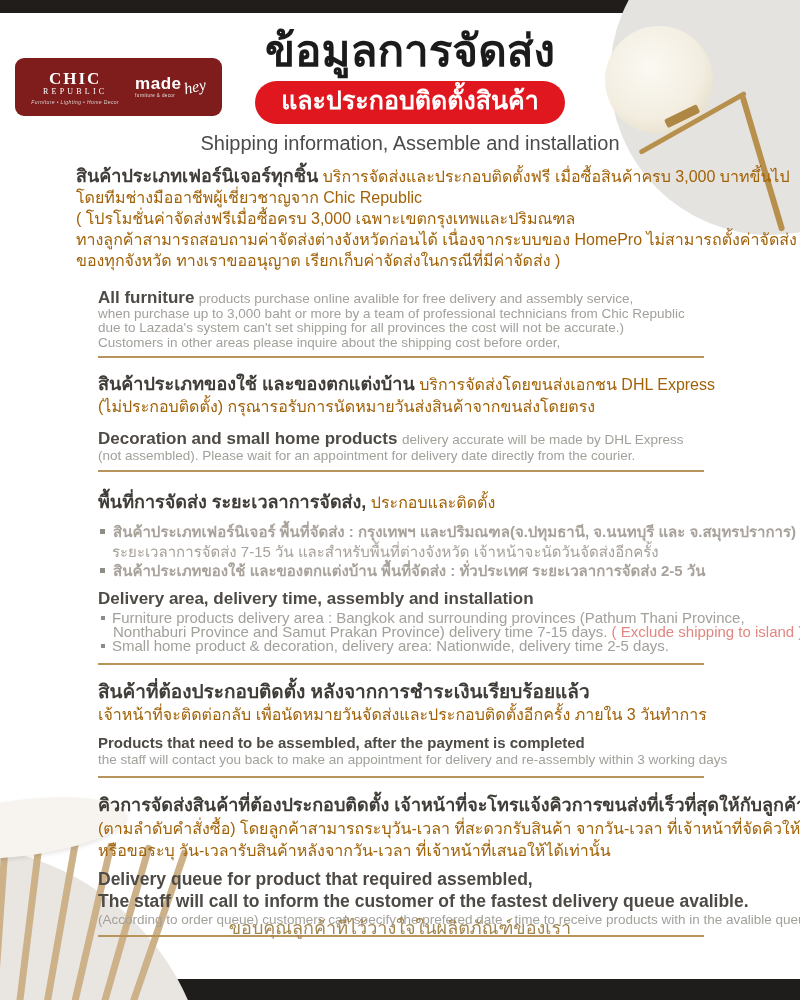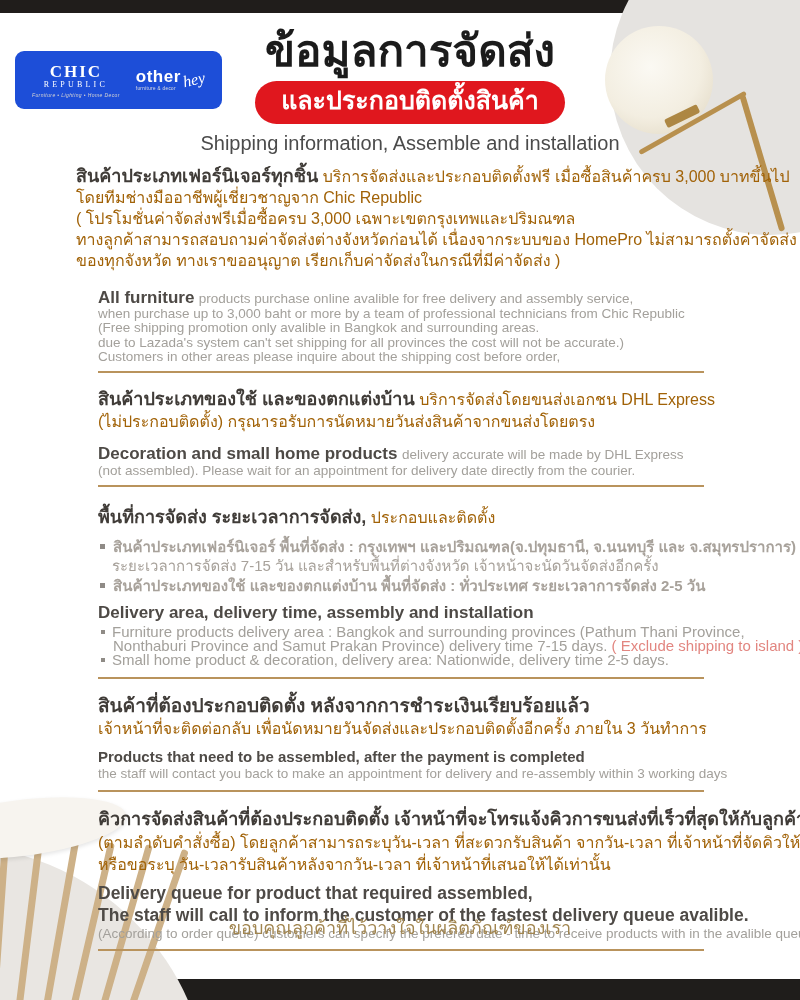--- a/index.html
+++ b/index.html
@@ -26,21 +26,21 @@
 
   
   .deco-blob-bl { position:absolute; left:-310px; top:845px; width:520px; height:520px;
     border-radius:50%; background:#e9e6e2; z-index:2; }
   .leg { position:absolute; width:7px; height:220px; background:#cdb188; transform-origin:50% 0;
     z-index:3; border-radius:3px; }
   .seat { position:absolute; left:-85px; top:800px; width:212px; height:56px; border-radius:50%;
     background:#f7f4ef; transform:rotate(-7deg); box-shadow:0 2px 4px rgba(0,0,0,0.10); z-index:4; }
 
   
-  .logo-box { position:absolute; left:15px; top:51px; width:207px; height:58px; background:#1d4ed8;
+  .logo-box { position:absolute; left:15px; top:58px; width:207px; height:58px; background:#7f1d1d;
     border-radius:9px; display:flex; align-items:center; justify-content:center; gap:16px; z-index:6; }
   .chic-logo { text-align:center; color:#fff; }
   .chic-name { font-family:"Liberation Serif",serif; font-weight:bold; font-size:17px; letter-spacing:2px; line-height:17px; }
   .chic-sub  { font-family:"Liberation Serif",serif; font-size:8px; letter-spacing:3.2px; line-height:10px; }
   .chic-tag  { font-size:5px; font-style:italic; color:#d8d6d3; letter-spacing:0.4px; margin-top:2px; }
   .rina-logo { display:flex; align-items:center; color:#fff; }
   .rina-col { text-align:left; }
   .rina-name { font-size:17px; font-weight:bold; letter-spacing:0.5px; line-height:15px; }
   .rina-sub { font-size:4.5px; letter-spacing:0.4px; color:#e4e2df; margin-top:2px; }
   .rina-script { font-family:"Liberation Serif",serif; font-style:italic; font-size:16px; margin-left:2px;
@@ -123,21 +123,21 @@
   <div class="seat"></div>
 
   <div class="logo-box">
     <div class="chic-logo">
       <div class="chic-name">CHIC</div>
       <div class="chic-sub">REPUBLIC</div>
       <div class="chic-tag">Furniture • Lighting • Home Decor</div>
     </div>
     <div class="rina-logo">
       <div class="rina-col">
-        <div class="rina-name">other</div>
+        <div class="rina-name">made</div>
         <div class="rina-sub">furniture &amp; decor</div>
       </div>
       <div class="rina-script">hey</div>
     </div>
   </div>
 
   <div class="header-block">
     <h1 class="title-th">ข้อมูลการจัดส่ง</h1>
     <div>
       <span class="badge">และประกอบติดตั้งสินค้า</span>
@@ -151,21 +151,20 @@
       <div class="th-lines outdent">
         <p class="ln"><span class="th-b">สินค้าประเภทเฟอร์นิเจอร์ทุกชิ้น</span> <span class="th-t">บริการจัดส่งและประกอบติดตั้งฟรี เมื่อซื้อสินค้าครบ 3,000 บาทขึ้นไป</span></p>
         <p class="ln th-t">โดยทีมช่างมืออาชีพผู้เชี่ยวชาญจาก Chic Republic</p>
         <p class="ln th-t">( โปรโมชั่นค่าจัดส่งฟรีเมื่อซื้อครบ 3,000 เฉพาะเขตกรุงเทพและปริมณฑล</p>
         <p class="ln th-t">ทางลูกค้าสามารถสอบถามค่าจัดส่งต่างจังหวัดก่อนได้ เนื่องจากระบบของ HomePro ไม่สามารถตั้งค่าจัดส่ง</p>
         <p class="ln th-t">ของทุกจังหวัด ทางเราขออนุญาต เรียกเก็บค่าจัดส่งในกรณีที่มีค่าจัดส่ง )</p>
       </div>
       <div class="en-lines">
         <p class="ln"><span class="en-b">All furniture</span> <span class="en-t">products purchase online avalible for free delivery and assembly service,</span></p>
         <p class="ln en-t">when purchase up to 3,000 baht or more by a team of professional technicians from Chic Republic</p>
-        <p class="ln en-t">(Free shipping promotion only avalible in Bangkok and surrounding areas.</p>
         <p class="ln en-t">due to Lazada's system can't set shipping for all provinces the cost will not be accurate.)</p>
         <p class="ln en-t">Customers in other areas please inquire about the shipping cost before order,</p>
       </div>
       <div class="divider"></div>
     </div>
 
     <div class="sec s2 sec-gap">
       <div class="th-lines">
         <p class="ln"><span class="th-b">สินค้าประเภทของใช้ และของตกแต่งบ้าน</span> <span class="th-t">บริการจัดส่งโดยขนส่งเอกชน DHL Express</span></p>
         <p class="ln th-t">(ไม่ประกอบติดตั้ง) กรุณารอรับการนัดหมายวันส่งสินค้าจากขนส่งโดยตรง</p>

